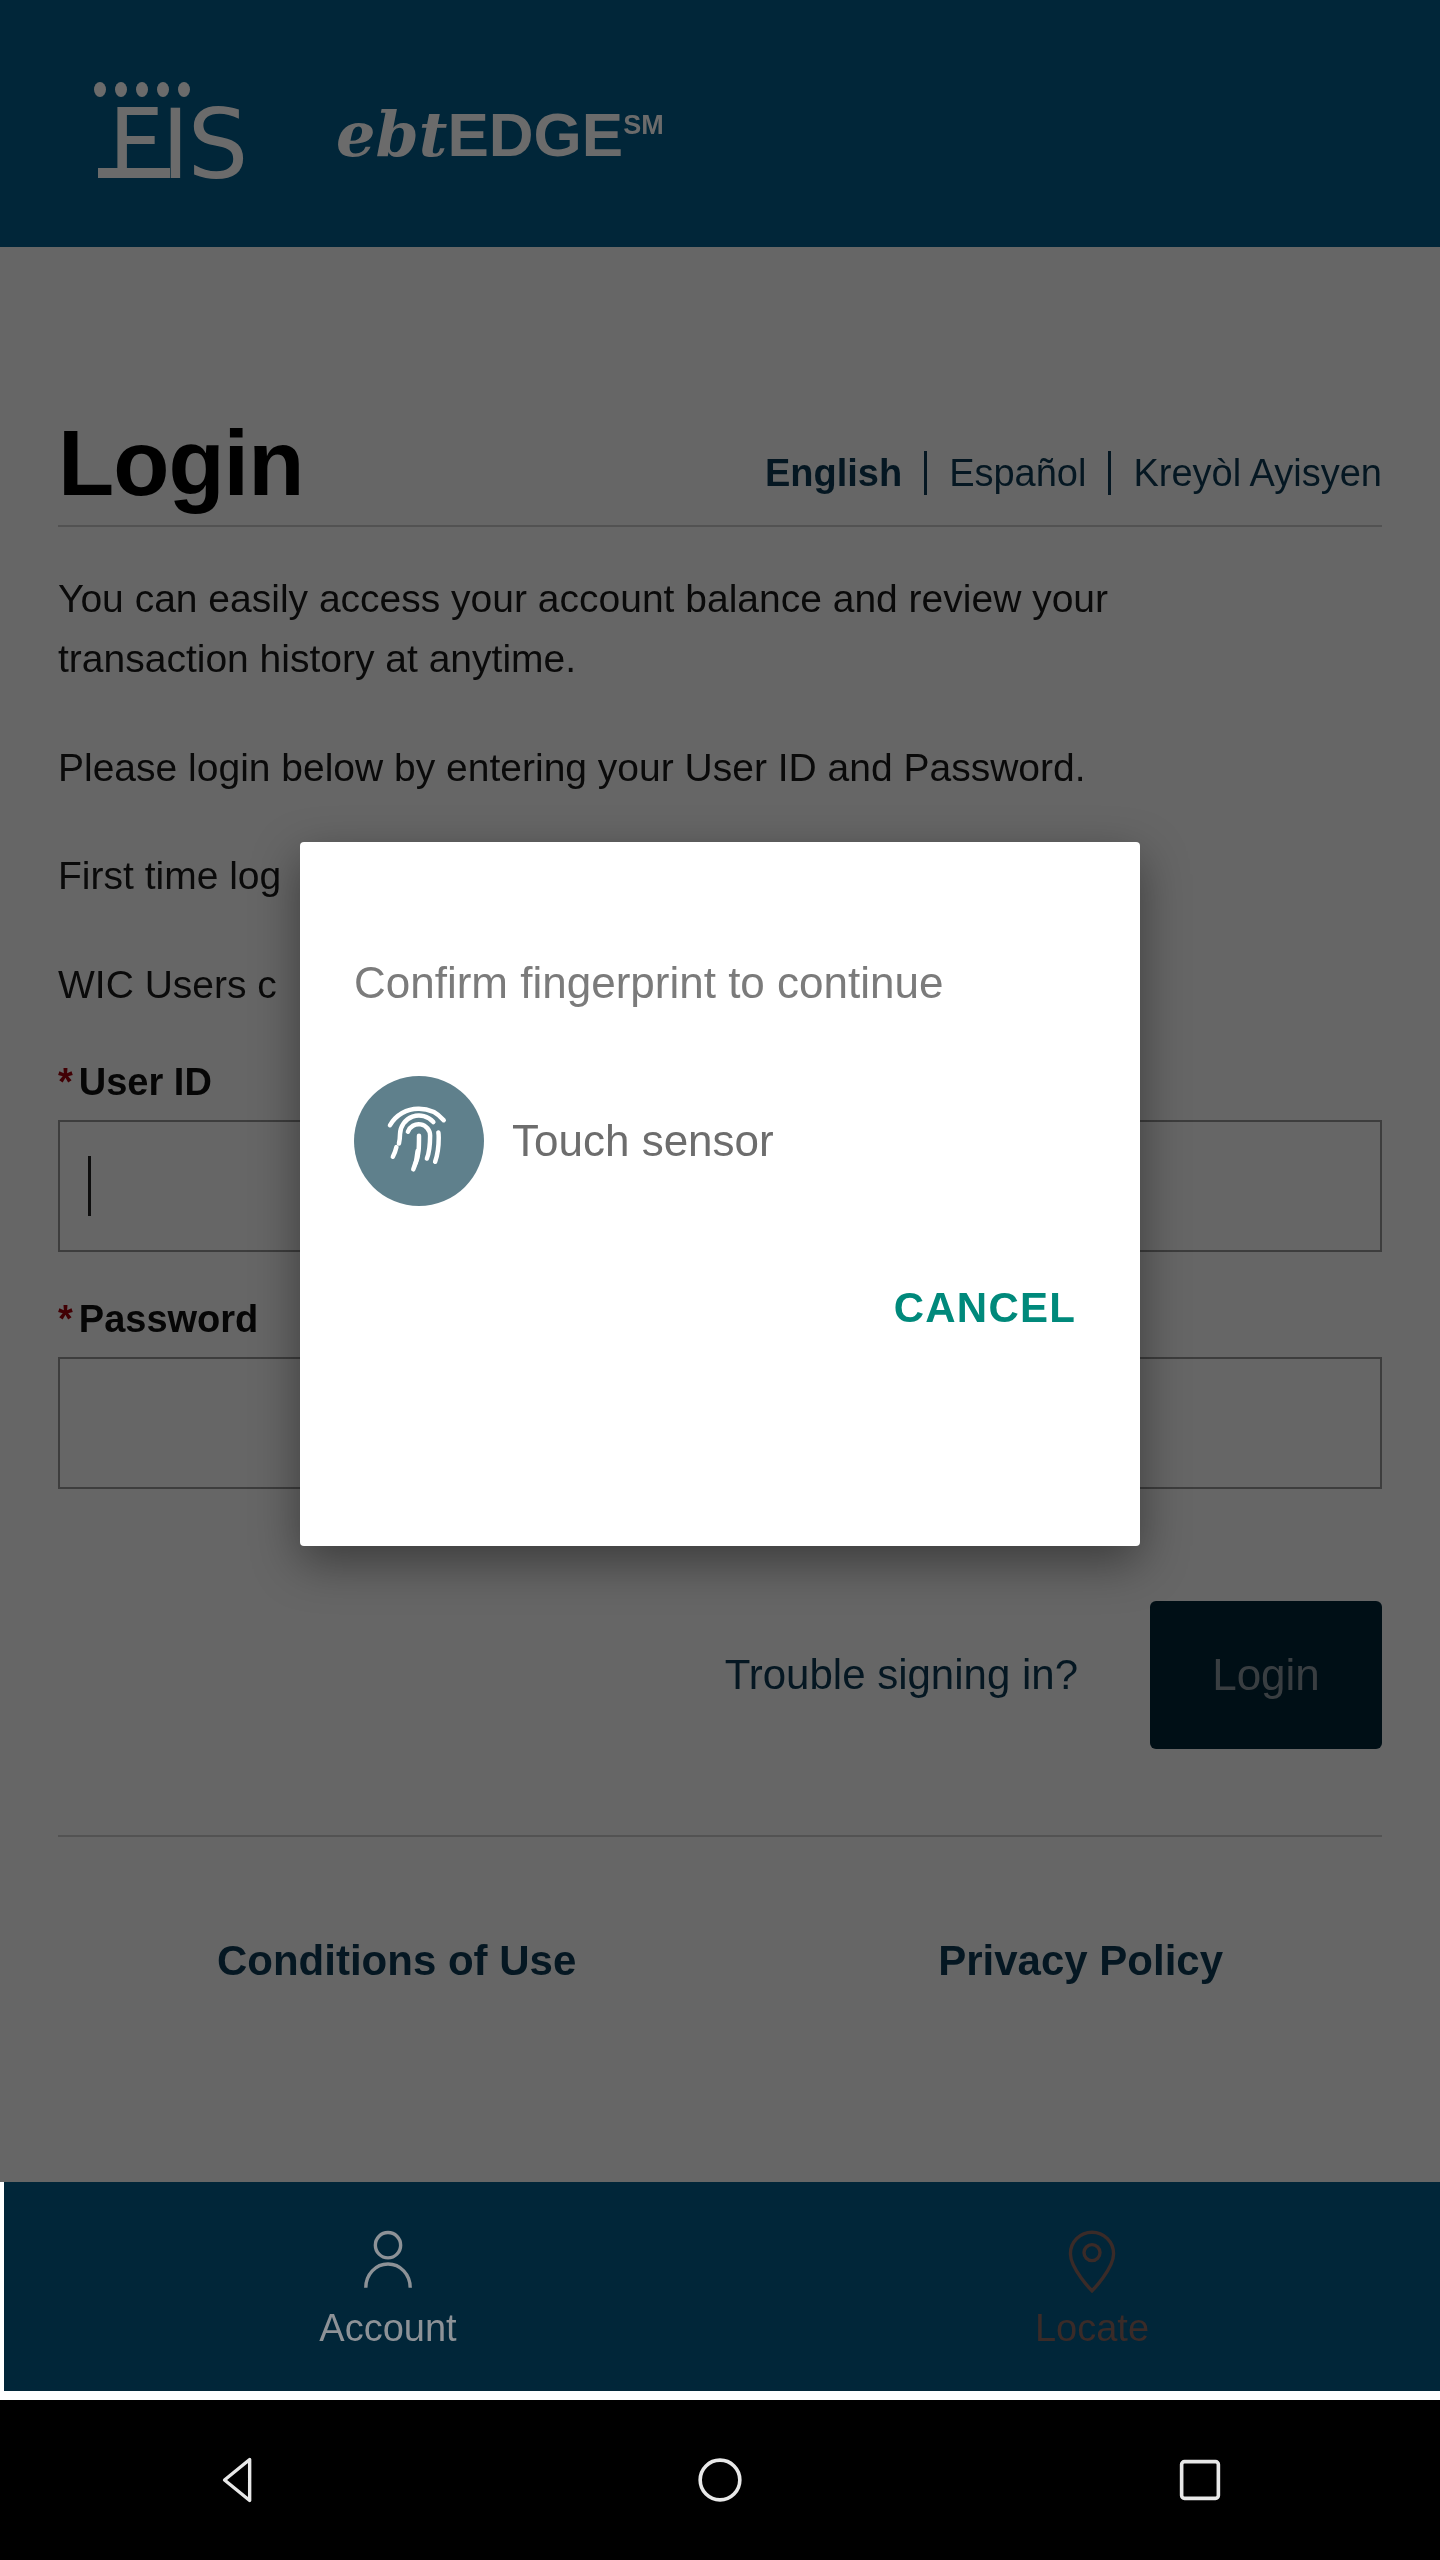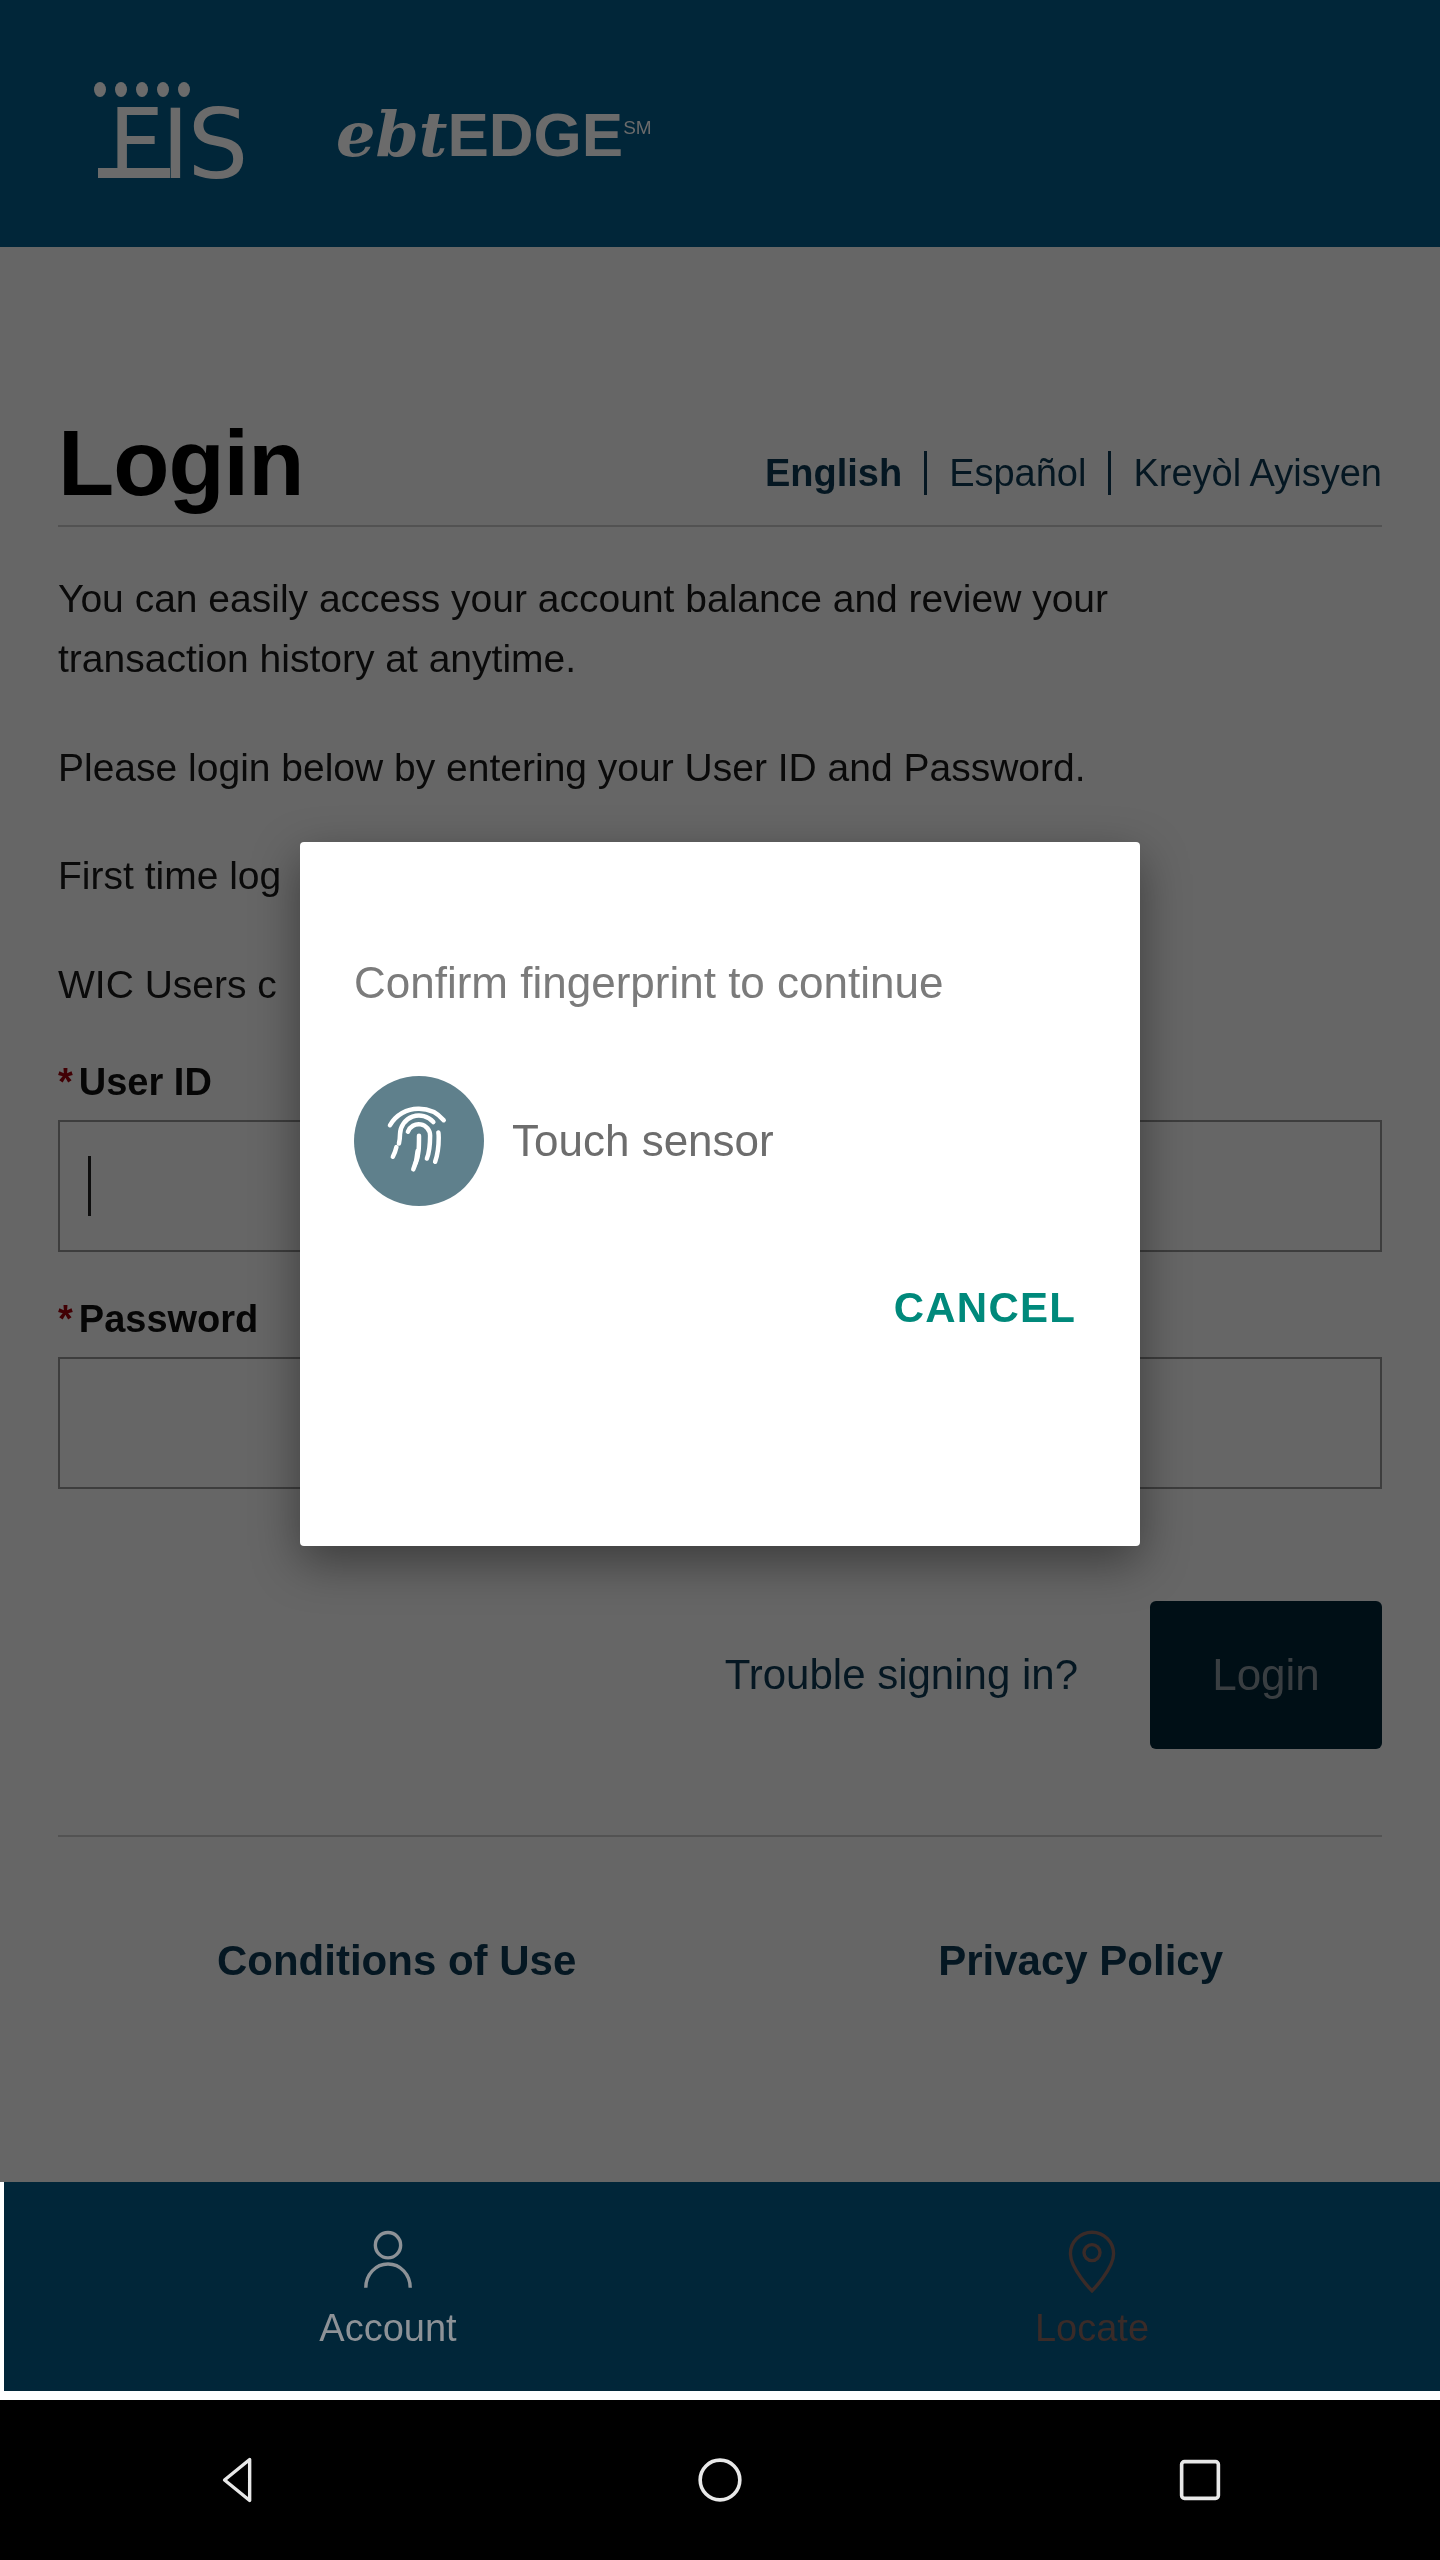--- a/index.html
+++ b/index.html
@@ -28,21 +28,21 @@
     color:#6b6b6b; line-height:0.95;margin-left:20px;
   }
   .fis-underline {
     position:absolute; left:36px; top:92px; width:72px; height:10px; background:#6b6b6b;
   }
   .ebtedge {
     color:#6b6b6b; font-size:62px; font-weight:bold; line-height:1;
     margin-left:4px; margin-bottom:20px; white-space:nowrap;
   }
   .ebtedge .ital { font-style:italic; font-family:"DejaVu Serif", serif; font-weight:bold; }
-  .ebtedge .sm { font-size:19px; vertical-align:super; font-weight:normal; }
+  .ebtedge .sm { font-size:27px; vertical-align:super; font-weight:bold; }
 
   
   #page-body {
     position:absolute; left:0; top:247px; width:1440px; height:1935px;
     background:#ffffff;
   }
   #page-scrim {
     position:absolute; left:0; top:247px; width:1440px; height:1935px;
     background:rgba(0,0,0,0.60); z-index:40; pointer-events:none;
   }

